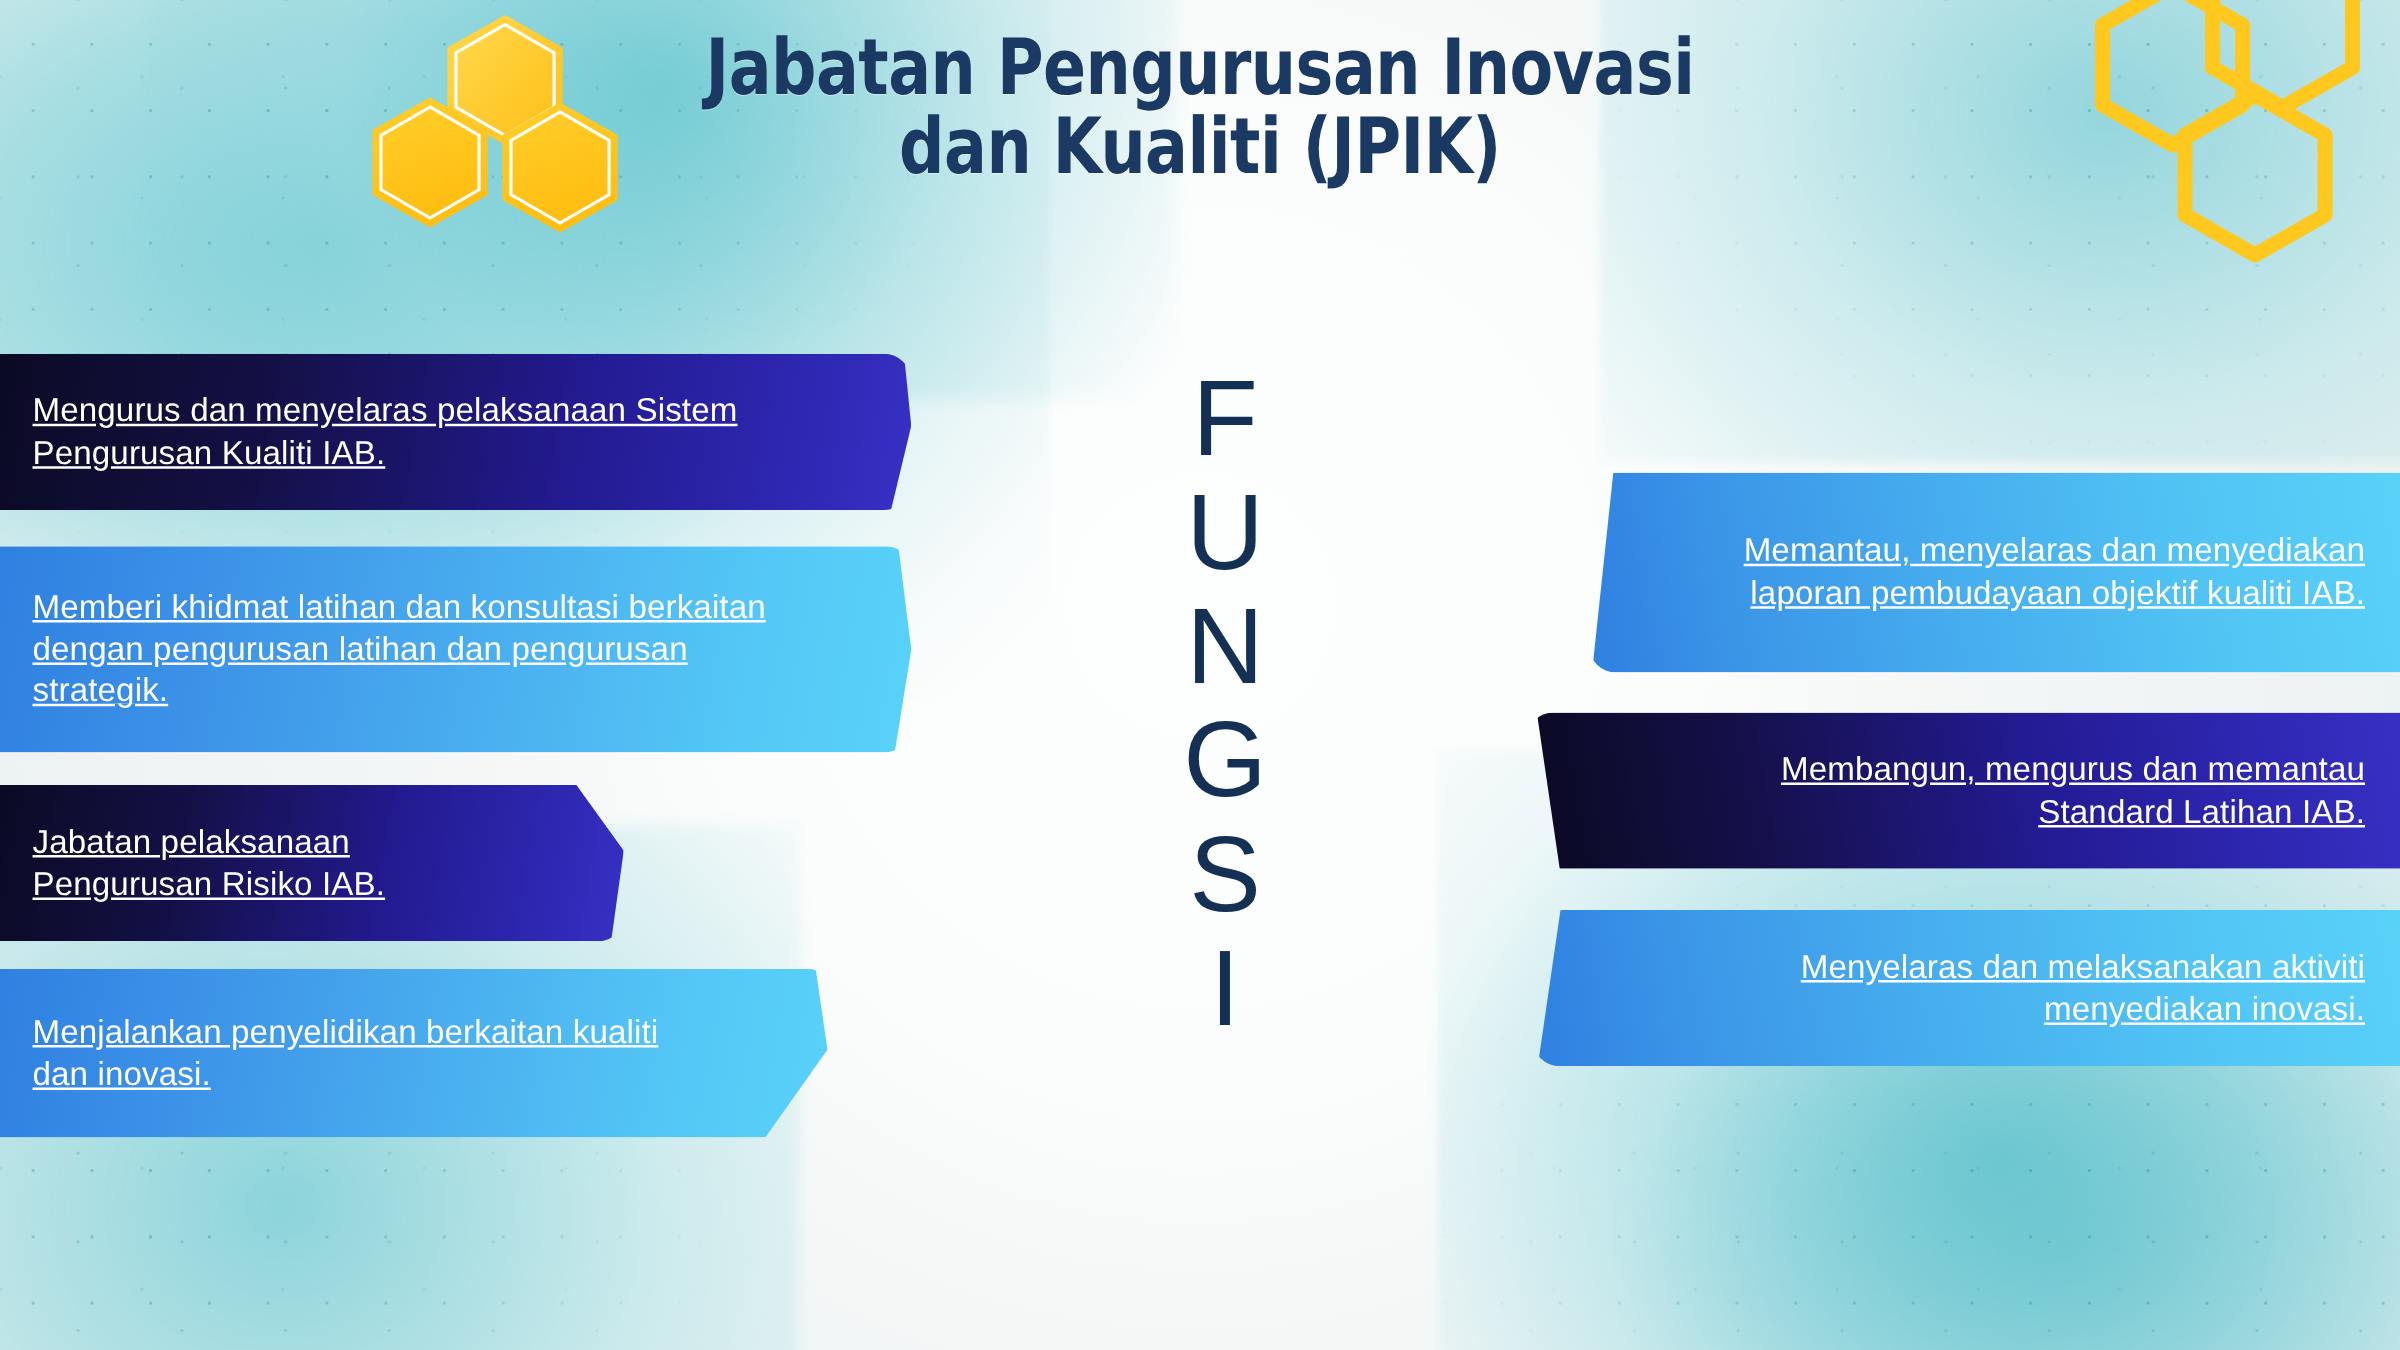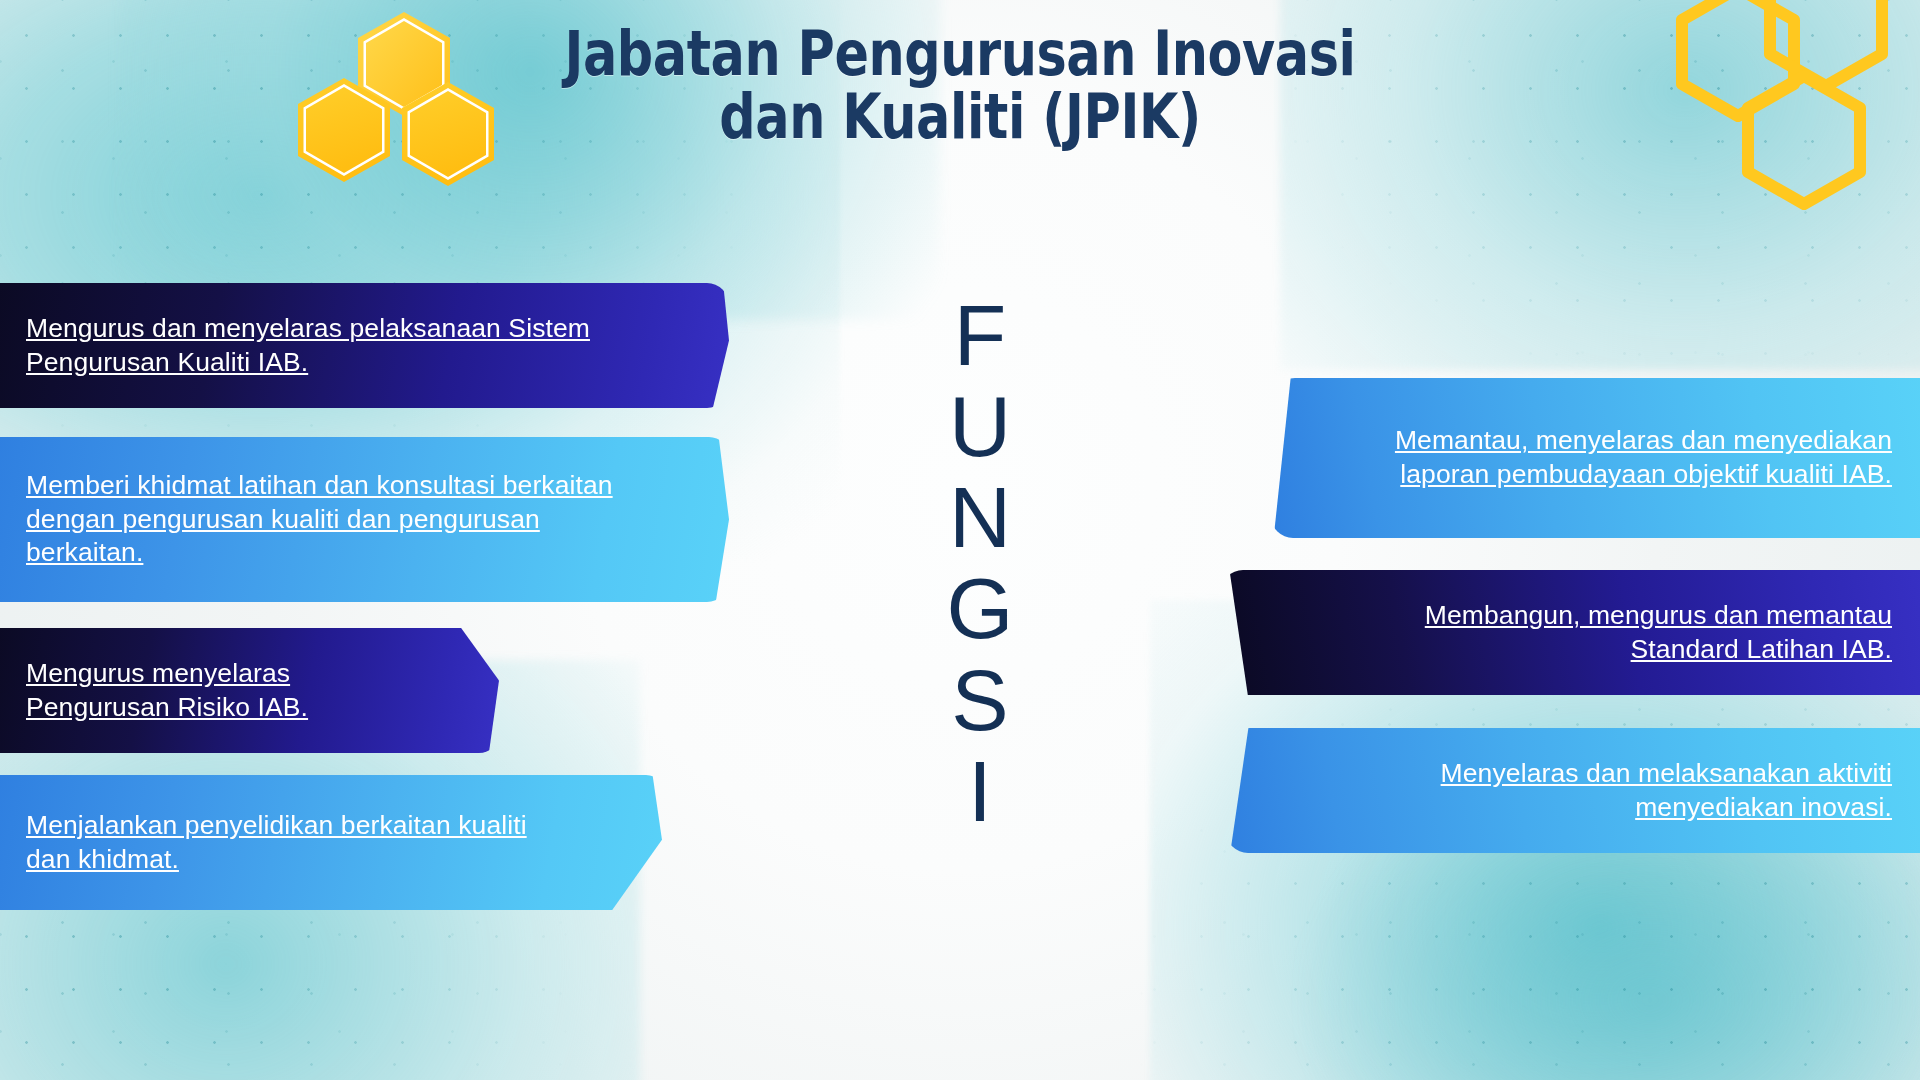--- a/index.html
+++ b/index.html
@@ -227,29 +227,29 @@
     <span>G</span>
     <span>S</span>
     <span>I</span>
   </div>
 
   <div class="box left g-dark s-L1" style="top:283px; width:735px; height:125px;">
     <div class="txt">Mengurus dan menyelaras pelaksanaan Sistem Pengurusan Kualiti IAB.</div>
   </div>
 
   <div class="box left g-light s-L2" style="top:437px; width:735px; height:165px;">
-    <div class="txt">Memberi khidmat latihan dan konsultasi berkaitan dengan pengurusan kualiti dan pengurusan berkaitan.</div>
+    <div class="txt">Memberi khidmat latihan dan konsultasi berkaitan dengan pengurusan latihan dan pengurusan strategik.</div>
   </div>
 
   <div class="box left g-dark s-L3" style="top:628px; width:505px; height:125px;">
-    <div class="txt">Mengurus menyelaras Pengurusan Risiko IAB.</div>
+    <div class="txt">Jabatan pelaksanaan Pengurusan Risiko IAB.</div>
   </div>
 
   <div class="box left g-light s-L4" style="top:775px; width:672px; height:135px;">
-    <div class="txt">Menjalankan penyelidikan berkaitan kualiti dan khidmat.</div>
+    <div class="txt">Menjalankan penyelidikan berkaitan kualiti dan inovasi.</div>
   </div>
 
   <div class="box right g-light-rev s-R1" style="top:378px; width:655px; height:160px;">
     <div class="txt">Memantau, menyelaras dan menyediakan laporan pembudayaan objektif kualiti IAB.</div>
   </div>
 
   <div class="box right g-dark-rev s-R2" style="top:570px; width:705px; height:125px;">
     <div class="txt">Membangun, mengurus dan memantau Standard Latihan IAB.</div>
   </div>
 

